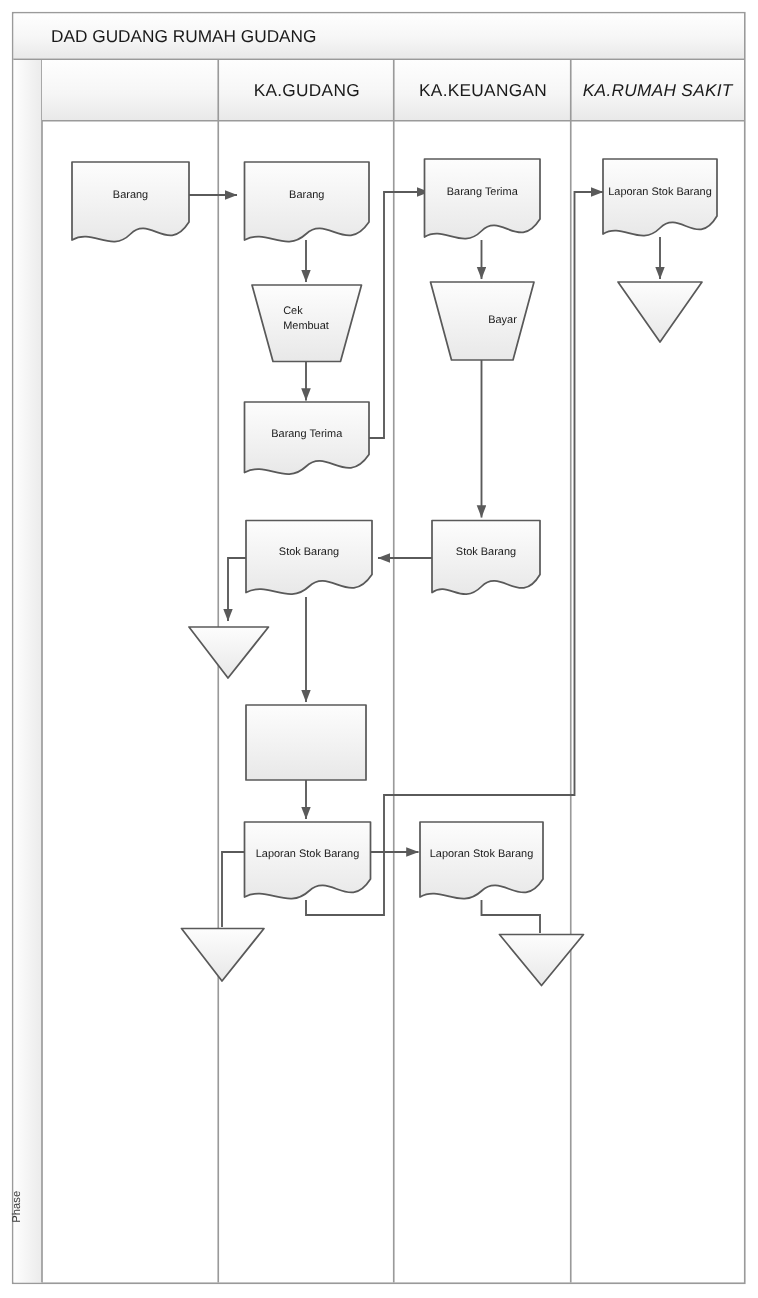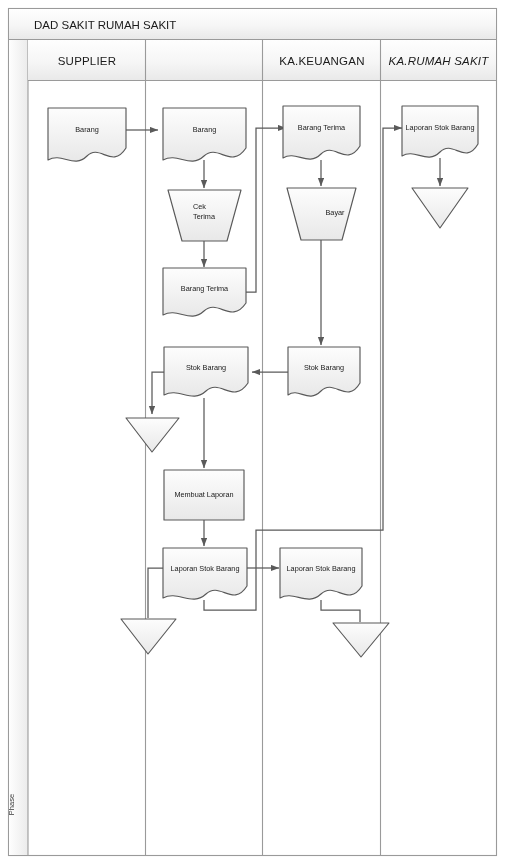--- a/index.html
+++ b/index.html
@@ -131,41 +131,40 @@
       <path d="M163,548 L247,548 L247,586 C233,608 220,581 206,594 C192,607 178,590 163,598 Z"></path>
 
       <path d="M280,548 L362,548 L362,586 C348,608 335,581 321,594 C307,607 294,590 280,598 Z"></path>
 
       <path d="M121,619 L176,619 L148,654 Z"></path>
 
       <path d="M333,623 L389,623 L361,657 Z"></path>
     </g>
   </svg>
 
-  <div class="diagram-title">DAD SAKIT RUMAH SAKIT</div>
+  <div class="diagram-title">DAD GUDANG RUMAH GUDANG</div>
 
   <div class="phase-label">Phase</div>
 
-  <div class="lane-title" style="left:28px;top:40px;width:118px;height:41px;">
-    <span>SUPPLIER</span>
+  <div class="lane-title" style="left:146px;top:40px;width:117px;height:41px;">
+    <span>KA.GUDANG</span>
   </div>
   <div class="lane-title" style="left:263px;top:40px;width:118px;height:41px;text-align:right;">
     <span>KA.KEUANGAN</span>
   </div>
   <div class="lane-title" style="left:381px;top:40px;width:115px;height:41px;font-style:italic;">
     <span>KA.RUMAH SAKIT</span>
   </div>
 
   <div class="node-label" style="left:48px;top:118px;width:78px;height:24px;">Barang</div>
   <div class="node-label" style="left:163px;top:118px;width:83px;height:24px;">Barang</div>
   <div class="node-label" style="left:283px;top:116px;width:77px;height:24px;">Barang Terima</div>
   <div class="node-label" style="left:400px;top:116px;width:80px;height:24px;">Laporan Stok Barang</div>
   <div class="node-label" style="left:174px;top:200px;width:60px;height:24px;">Cek
-Terima</div>
+Membuat</div>
   <div class="node-label" style="left:306px;top:204px;width:58px;height:18px;">Bayar</div>
   <div class="node-label" style="left:163px;top:278px;width:83px;height:22px;">Barang Terima</div>
   <div class="node-label" style="left:164px;top:357px;width:84px;height:22px;">Stok Barang</div>
   <div class="node-label" style="left:288px;top:357px;width:72px;height:22px;">Stok Barang</div>
-  <div class="node-label" style="left:164px;top:484px;width:80px;height:22px;">Membuat Laporan</div>
   <div class="node-label" style="left:162px;top:558px;width:86px;height:22px;">Laporan Stok Barang</div>
   <div class="node-label" style="left:280px;top:558px;width:82px;height:22px;">Laporan Stok Barang</div>
 
 </div>
 
 </body></html>

